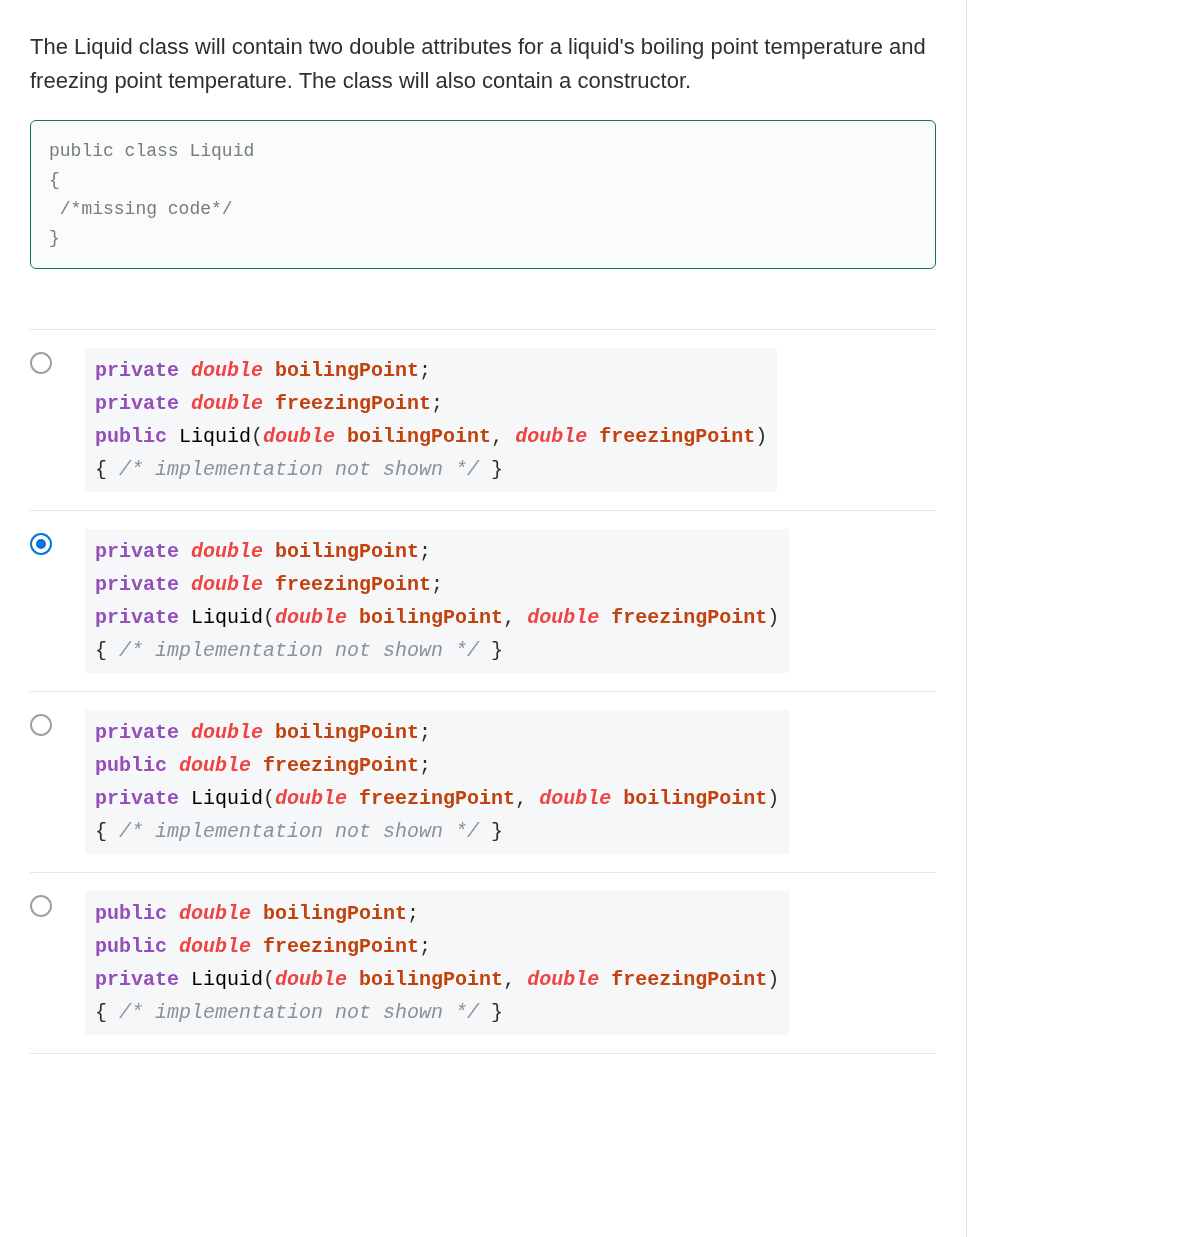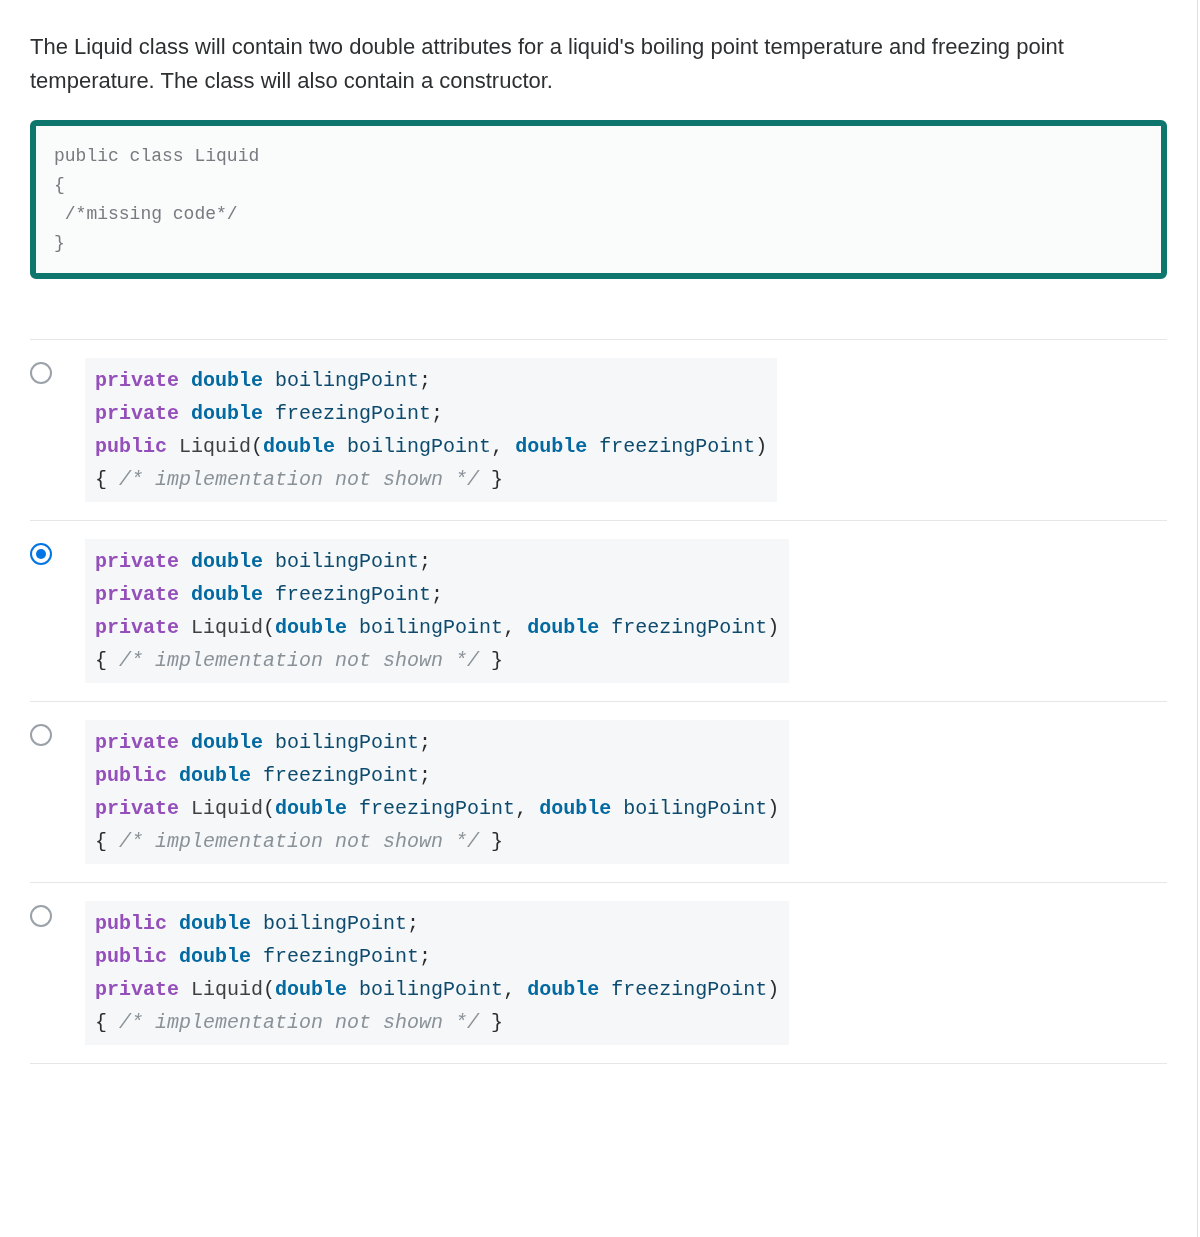--- a/index.html
+++ b/index.html
@@ -6,33 +6,33 @@
   html, body {
     margin: 0;
     padding: 0;
     font-family: -apple-system, BlinkMacSystemFont, "Segoe UI", Helvetica, Arial, sans-serif;
     color: #2d2f31;
     background: #fff;
     font-size: 20px;
     line-height: 1.5;
   }
   .page {
-    width: 1198px;
+    width: 967px;
     padding: 30px;
     border-right: 1px solid #e0e0e0;
     min-height: 1237px;
   }
   .question-text {
     font-size: 22px;
     line-height: 1.55;
     margin-bottom: 22px;
     color: #2d2f31;
   }
   .codebox {
-    border: 6px solid #0f766e;
+    border: 1px solid #0f766e;
     border-radius: 6px;
     background: #fafbfb;
     padding: 16px 18px;
     margin-bottom: 26px;
   }
   .codebox pre {
     margin: 0;
     font-family: "Courier New", Courier, monospace;
     font-size: 18px;
     line-height: 1.6;
@@ -85,23 +85,23 @@
     display: inline-block;
   }
   .code-answer pre {
     margin: 0;
     font-family: "Menlo", "Consolas", "Courier New", monospace;
     font-size: 20px;
     line-height: 1.65;
     white-space: pre;
   }
   .kw-priv { color: #944fbb; font-weight: 700; }
-  .kw-type { color: #0369a1; font-weight: 600; }
-  .ident  { color: #0c4a6e; }
-  .cls    { color: #404040; }
+  .kw-type { color: #ef4444; font-weight: 600; font-style: italic; }
+  .ident  { color: #c2410c; font-weight: bold; }
+  .cls    { color: #000000; }
   .punct  { color: #2b2d30; }
   .brace  { color: #2b2d30; }
   .cmt    { color: #8a9299; font-style: italic; }
 </style>
 </head>
 <body>
 
 <div class="page">
 
   <div class="question-text">The Liquid class will contain two double attributes for a liquid's boiling point temperature and freezing point temperature. The class will also contain a constructor.</div>

